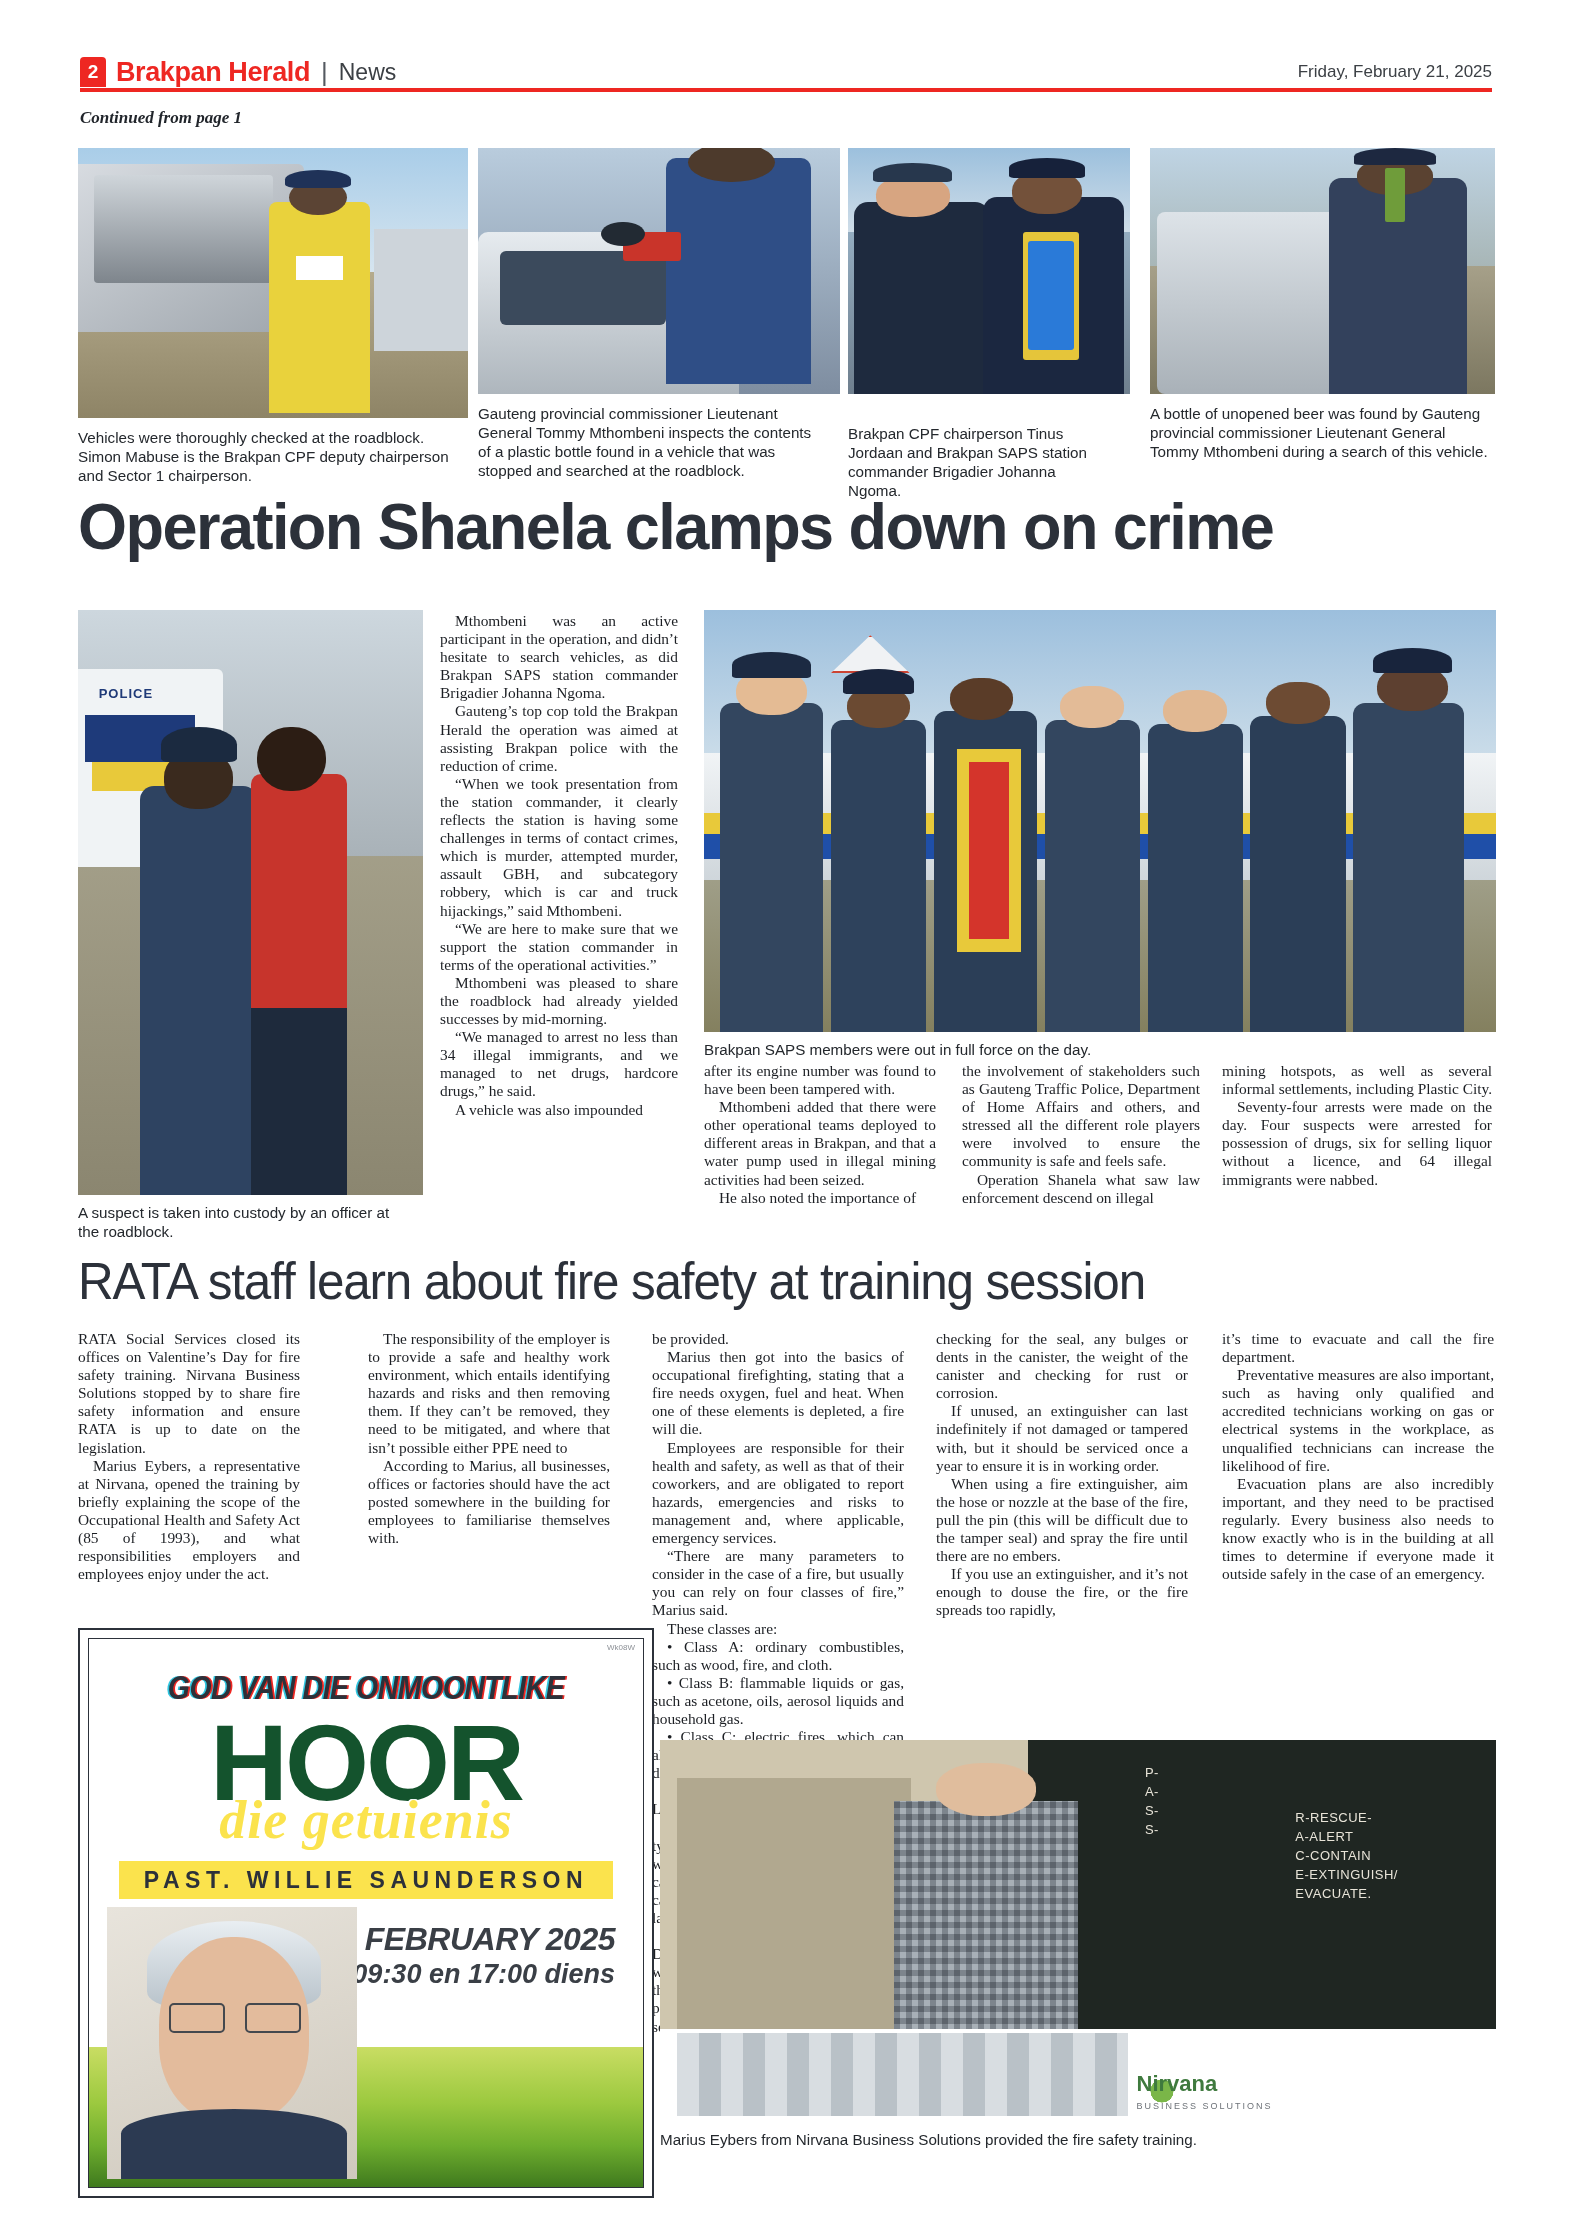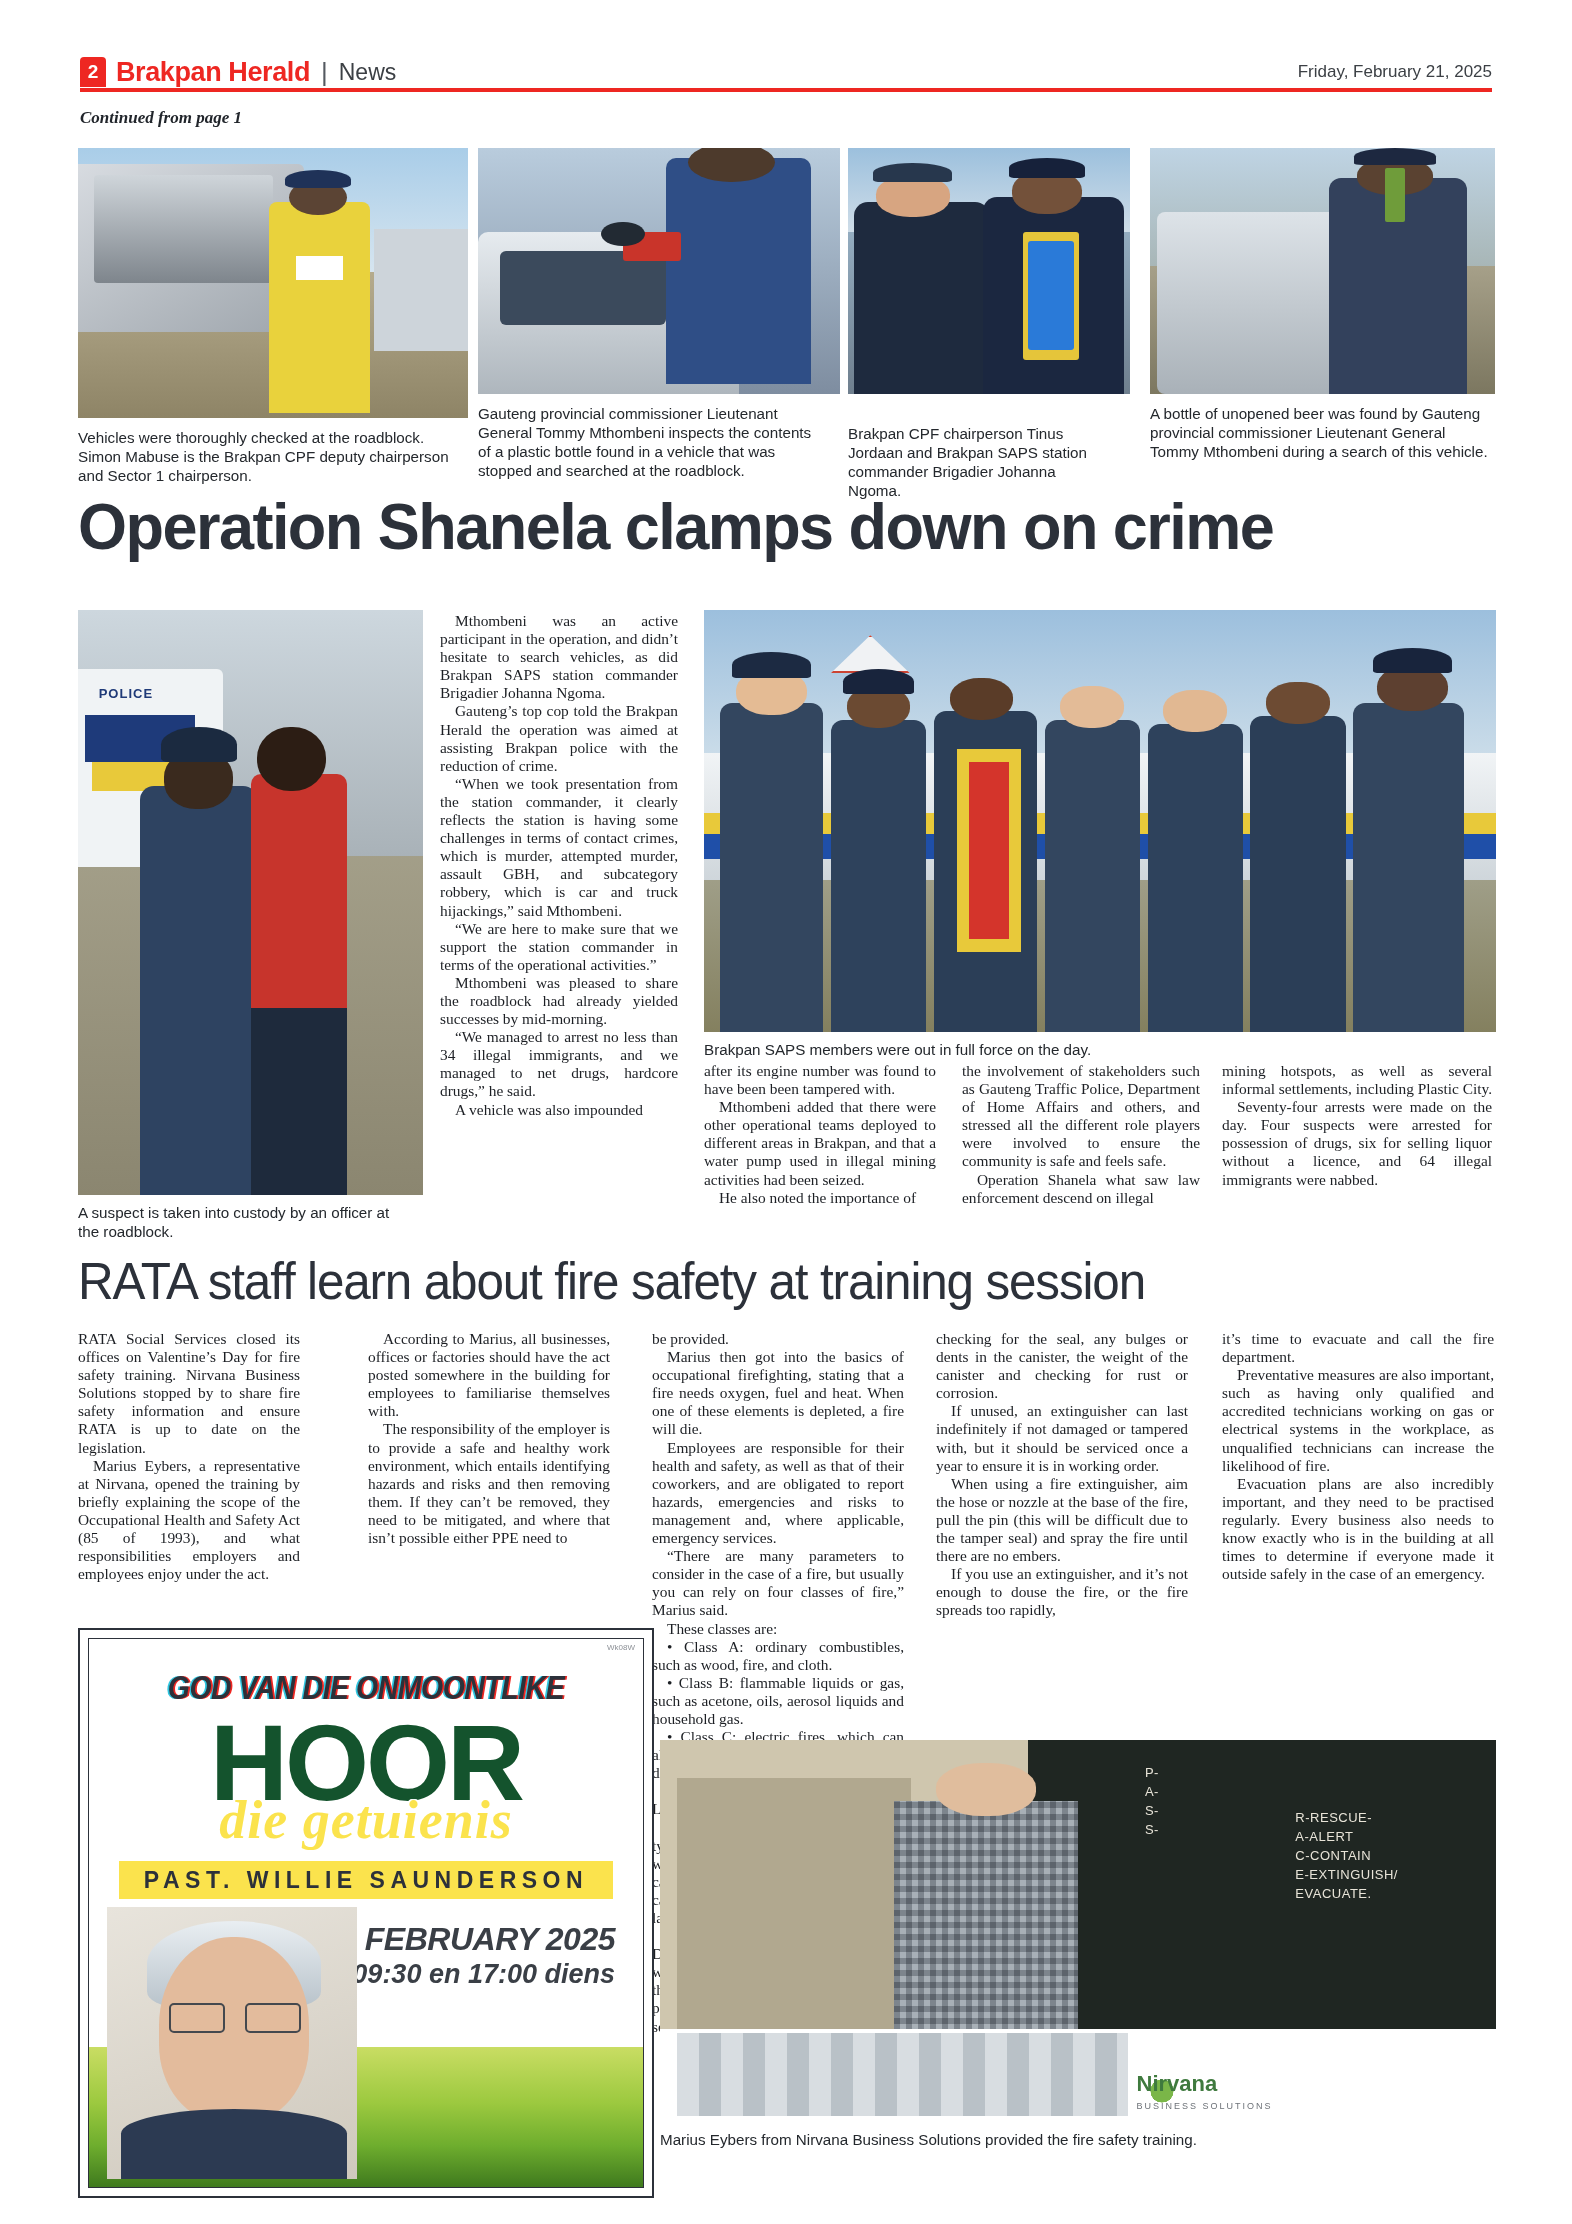--- a/index.html
+++ b/index.html
@@ -331,22 +331,22 @@
   </div>
 
   <h2 class="headline-sub">RATA staff learn about fire safety at training session</h2>
 
   <div class="col" style="left:78px; top:1330px; width:222px;">
     <p class="noindent">RATA Social Services closed its offices on Valentine’s Day for fire safety training. Nirvana Business Solutions stopped by to share fire safety information and ensure RATA is up to date on the legislation.</p>
     <p>Marius Eybers, a representative at Nirvana, opened the training by briefly explaining the scope of the Occupational Health and Safety Act (85 of 1993), and what responsibilities employers and employees enjoy under the act.</p>
   </div>
 
   <div class="col" style="left:368px; top:1330px; width:242px;">
+    <p>The responsibility of the employer is to provide a safe and healthy work environment, which entails identifying hazards and risks and then removing them. If they can’t be removed, they need to be mitigated, and where that isn’t possible either PPE need to</p>
     <p>According to Marius, all businesses, offices or factories should have the act posted somewhere in the building for employees to familiarise themselves with.</p>
-    <p>The responsibility of the employer is to provide a safe and healthy work environment, which entails identifying hazards and risks and then removing them. If they can’t be removed, they need to be mitigated, and where that isn’t possible either PPE need to</p>
   </div>
 
   <div class="col" style="left:652px; top:1330px; width:252px;">
     <p class="noindent">be provided.</p>
     <p>Marius then got into the basics of occupational firefighting, stating that a fire needs oxygen, fuel and heat. When one of these elements is depleted, a fire will die.</p>
     <p>Employees are responsible for their health and safety, as well as that of their coworkers, and are obligated to report hazards, emergencies and risks to management and, where applicable, emergency services.</p>
     <p>“There are many parameters to consider in the case of a fire, but usually you can rely on four classes of fire,” Marius said.</p>
     <p>These classes are:</p>
     <p>• Class A: ordinary combustibles, such as wood, fire, and cloth.</p>
     <p>• Class B: flammable liquids or gas, such as acetone, oils, aerosol liquids and household gas.</p>

